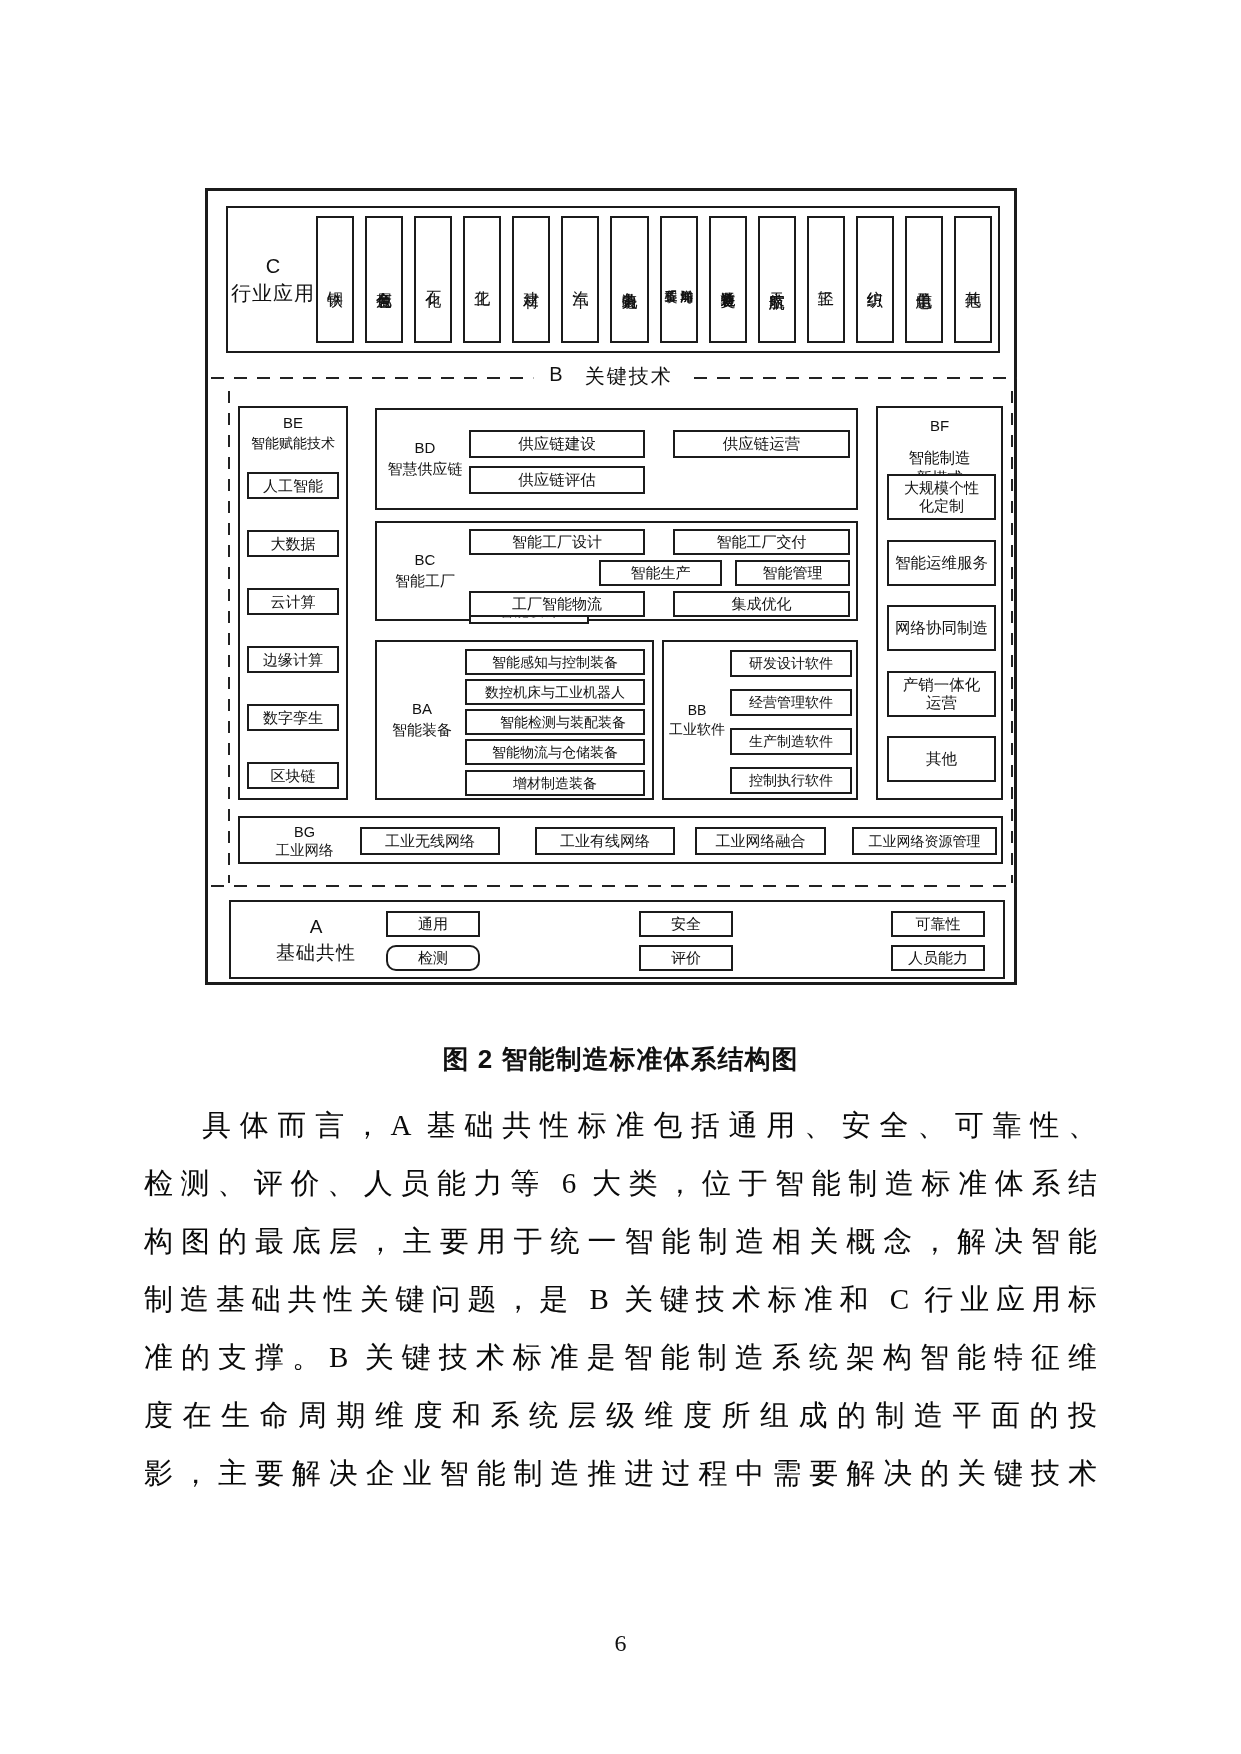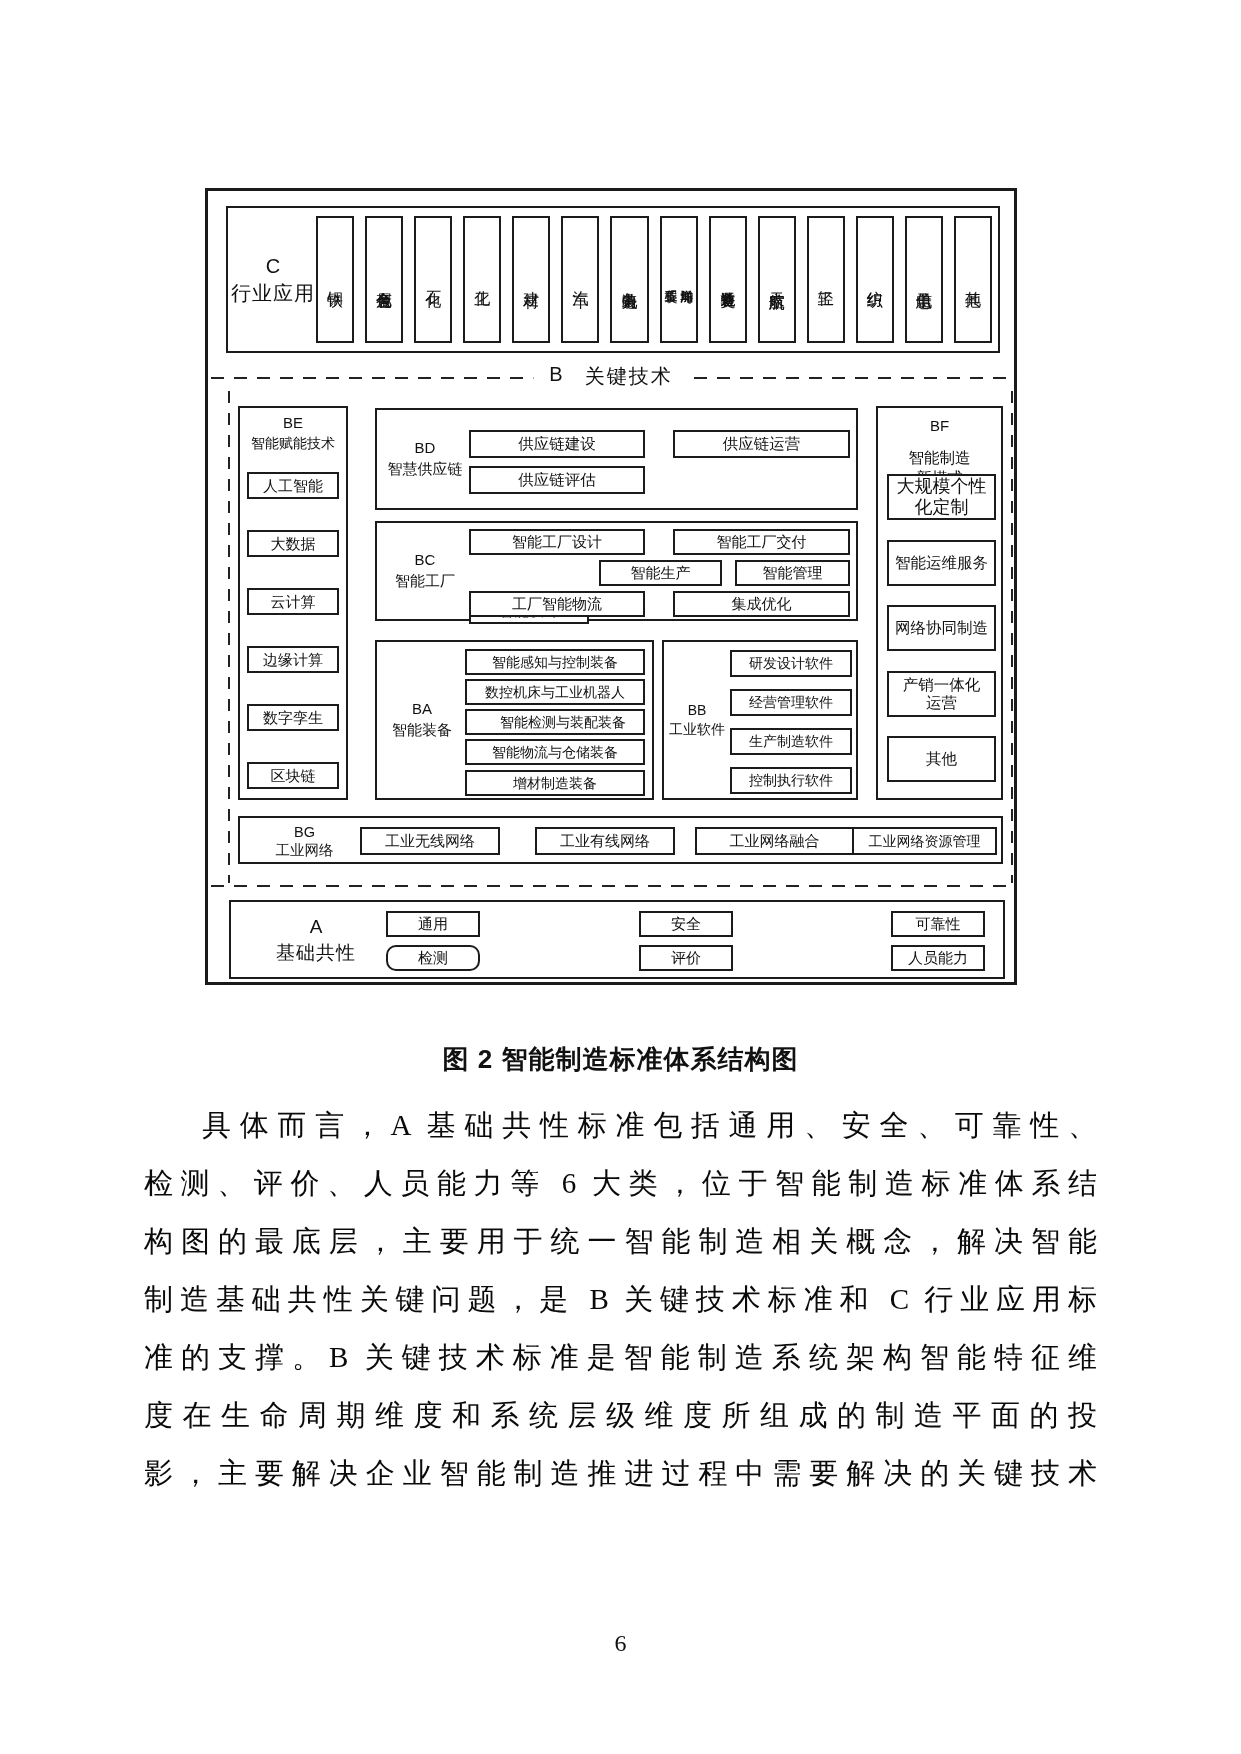--- a/index.html
+++ b/index.html
@@ -163,37 +163,37 @@
       <div class="cell" style="left:66px;top:47px;width:122px;height:27px;font-size:14px;">经营管理软件</div>
       <div class="cell" style="left:66px;top:86px;width:122px;height:27px;font-size:14px;">生产制造软件</div>
       <div class="cell" style="left:66px;top:125px;width:122px;height:27px;font-size:14px;">控制执行软件</div>
     </div>
 
     <div class="box" style="left:668px;top:215px;width:127px;height:394px;">
       <div style="position:absolute;left:0;top:8px;width:123px;text-align:center;line-height:1.3;">
         <div class="code" style="font-size:15px;">BF</div>
         <div style="font-size:15.5px;width:66px;margin:12px auto 0;">智能制造新模式</div>
       </div>
-      <div class="cell" style="left:9px;top:66px;width:109px;height:46px;font-size:18px;">大规模个性
+      <div class="cell" style="left:9px;top:66px;width:109px;height:46px;font-size:15px;">大规模个性
 化定制</div>
       <div class="cell" style="left:9px;top:132px;width:109px;height:46px;font-size:15.5px;">智能运维服务</div>
       <div class="cell" style="left:9px;top:197px;width:109px;height:46px;font-size:15.5px;">网络协同制造</div>
       <div class="cell" style="left:9px;top:263px;width:109px;height:46px;font-size:15.5px;">产销一体化
 运营</div>
       <div class="cell" style="left:9px;top:328px;width:109px;height:46px;font-size:15.5px;">其他</div>
     </div>
 
     <div class="box" style="left:30px;top:625px;width:765px;height:48px;">
       <div class="seclabel" style="left:12px;top:2px;width:105px;height:42px;">
         <div class="code" style="font-size:14.5px;">BG</div>
         <div class="t" style="font-size:14.5px;margin-top:0;">工业网络</div>
       </div>
       <div class="cell" style="left:120px;top:9px;width:140px;height:28px;">工业无线网络</div>
       <div class="cell" style="left:295px;top:9px;width:140px;height:28px;">工业有线网络</div>
-      <div class="cell" style="left:455px;top:9px;width:159px;height:28px;">工业网络融合</div>
+      <div class="cell" style="left:455px;top:9px;width:131px;height:28px;">工业网络融合</div>
       <div class="cell" style="left:612px;top:9px;width:145px;height:28px;font-size:14px;">工业网络资源管理</div>
     </div>
 
     <div class="hdash" style="left:3px;top:694px;width:806px;"></div>
 
     <div class="box" style="left:21px;top:709px;width:776px;height:79px;">
       <div class="seclabel" style="left:30px;top:0;width:110px;height:75px;">
         <div class="code" style="font-size:19px;">A</div>
         <div class="t" style="font-size:19px;letter-spacing:1px;">基础共性</div>
       </div>

